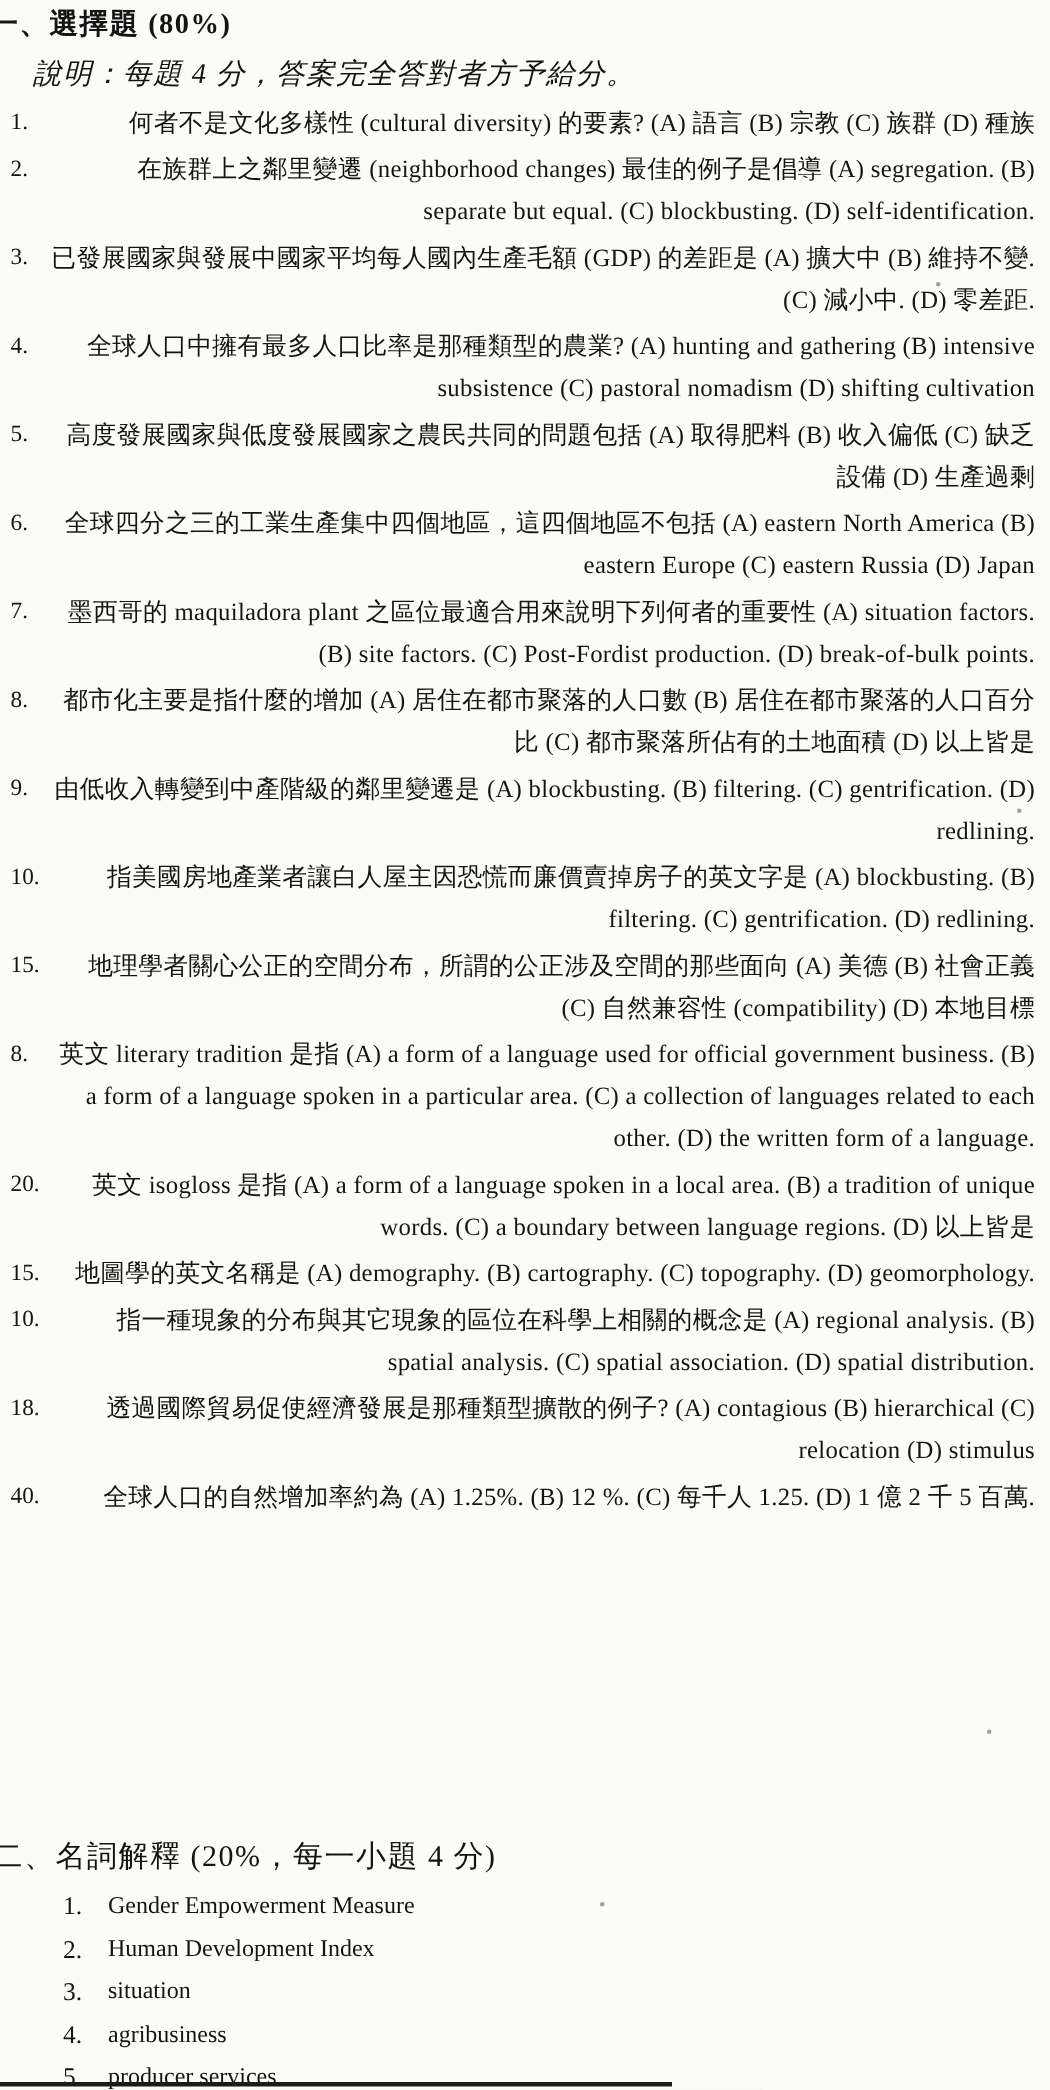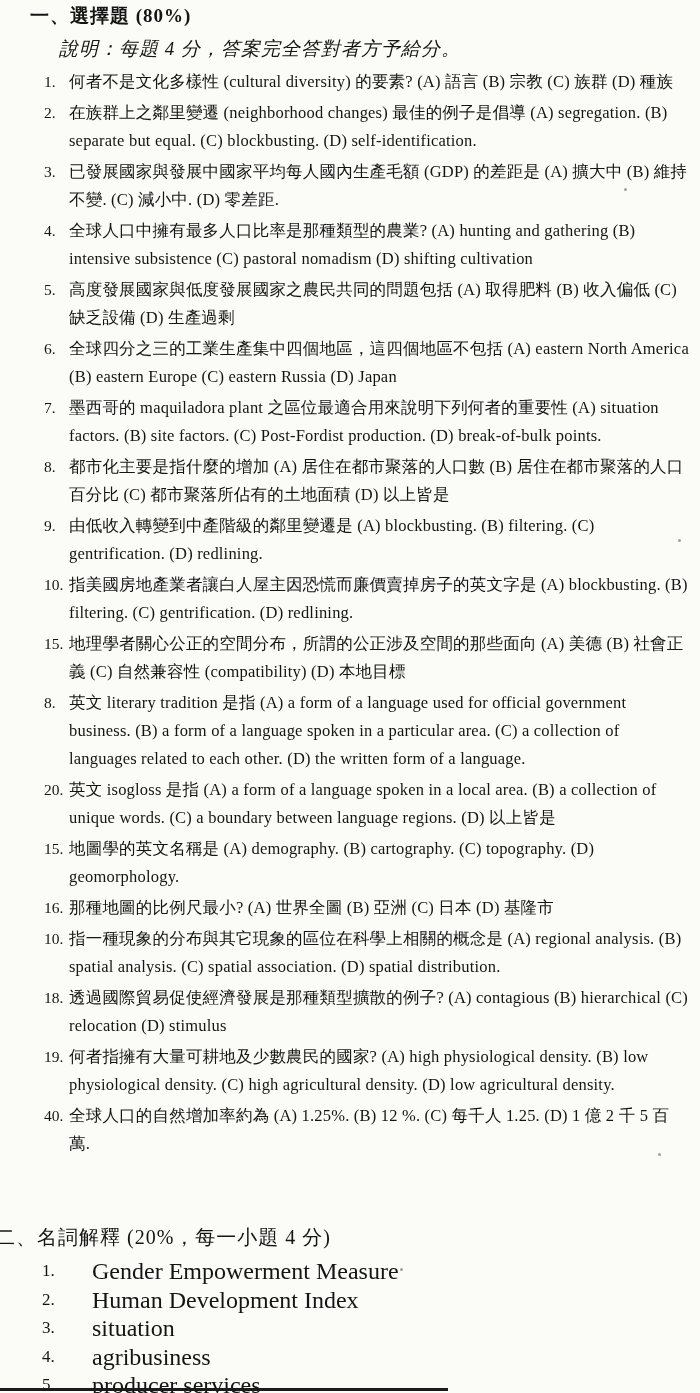--- a/index.html
+++ b/index.html
@@ -7,21 +7,20 @@
   .page {
     position: relative;
     width: 700px;
     height: 1393px;
     background: #fbfbf8;
     color: #141414;
     font-family: "Liberation Serif", "DejaVu Serif", serif;
     overflow: hidden;
     box-sizing: border-box;
     padding-top: 3px;
-    padding-left: 37px;
   }
   .s1-title {
     font-weight: bold;
     font-size: 19px;
     letter-spacing: 1px;
     margin: 0 0 7px -7px;
     white-space: nowrap;
   }
   .s1-instr {
     font-size: 19px;
@@ -48,20 +47,21 @@
     box-sizing: border-box;
     font-size: 15.5px;
     line-height: 28px;
   }
   .qtext {
     flex: 1;
     font-size: 16.5px;
     line-height: 28px;
     letter-spacing: 0.2px;
     padding-right: 6px;
+    text-align: right;
   }
   .section2 {
     position: absolute;
     top: 1224px;
     left: 0;
     width: 100%;
   }
   .s2-title {
     font-size: 20px;
     letter-spacing: 1px;
@@ -78,23 +78,22 @@
     align-items: flex-start;
   }
   .tnum {
     flex: none;
     width: 30px;
     font-size: 17px;
     line-height: 28.5px;
   }
   .ttext {
     flex: 1;
-    font-size: 24px;
+    font-size: 16px;
     line-height: 28.5px;
-    margin-left: 20px;
   }
   .bottom-rule {
     position: absolute;
     left: 0;
     bottom: 2px;
     width: 448px;
     height: 3px;
     background: #1b1b1b;
   }
   .scan-speck {
@@ -158,41 +157,33 @@
     <li class="q">
       <span class="qnum">15.</span>
       <span class="qtext">地理學者關心公正的空間分布，所謂的公正涉及空間的那些面向 (A) 美德 (B) 社會正義 (C) 自然兼容性 (compatibility) (D) 本地目標</span>
     </li>
     <li class="q">
       <span class="qnum">8.</span>
       <span class="qtext">英文 literary tradition 是指 (A) a form of a language used for official government business. (B) a form of a language spoken in a particular area. (C) a collection of languages related to each other. (D) the written form of a language.</span>
     </li>
     <li class="q">
       <span class="qnum">20.</span>
-      <span class="qtext">英文 isogloss 是指 (A) a form of a language spoken in a local area. (B) a collection of unique words. (C) a boundary between language regions. (D) 以上皆是</span>
+      <span class="qtext">英文 isogloss 是指 (A) a form of a language spoken in a local area. (B) a tradition of unique words. (C) a boundary between language regions. (D) 以上皆是</span>
     </li>
     <li class="q">
       <span class="qnum">15.</span>
       <span class="qtext">地圖學的英文名稱是 (A) demography. (B) cartography. (C) topography. (D) geomorphology.</span>
     </li>
     <li class="q">
-      <span class="qnum">16.</span>
-      <span class="qtext">那種地圖的比例尺最小? (A) 世界全圖 (B) 亞洲 (C) 日本 (D) 基隆市</span>
-    </li>
-    <li class="q">
       <span class="qnum">10.</span>
       <span class="qtext">指一種現象的分布與其它現象的區位在科學上相關的概念是 (A) regional analysis. (B) spatial analysis. (C) spatial association. (D) spatial distribution.</span>
     </li>
     <li class="q">
       <span class="qnum">18.</span>
       <span class="qtext">透過國際貿易促使經濟發展是那種類型擴散的例子? (A) contagious (B) hierarchical (C) relocation (D) stimulus</span>
-    </li>
-    <li class="q">
-      <span class="qnum">19.</span>
-      <span class="qtext">何者指擁有大量可耕地及少數農民的國家? (A) high physiological density. (B) low physiological density. (C) high agricultural density. (D) low agricultural density.</span>
     </li>
     <li class="q">
       <span class="qnum">40.</span>
       <span class="qtext">全球人口的自然增加率約為 (A) 1.25%. (B) 12 %. (C) 每千人 1.25. (D) 1 億 2 千 5 百萬.</span>
     </li>
   </ol>
 
   <div class="section2">
     <div class="s2-title">二、名詞解釋 (20%，每一小題 4 分)</div>
     <ol class="terms">

